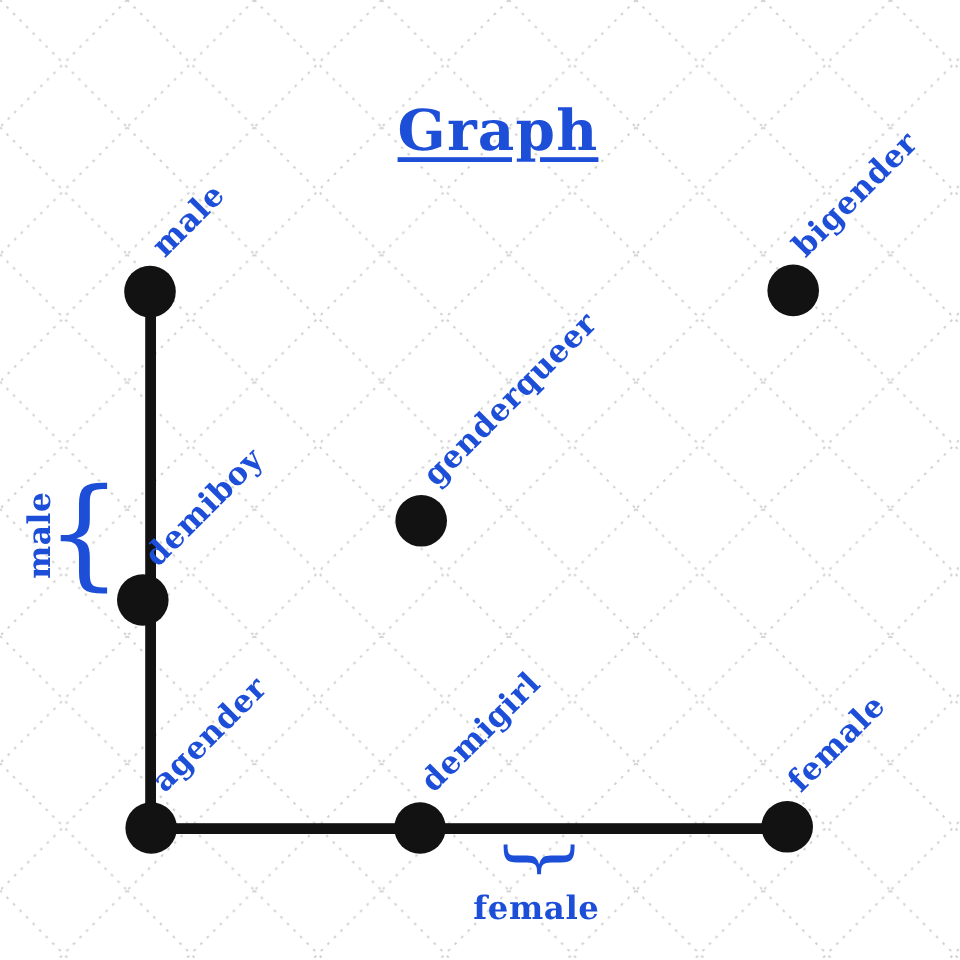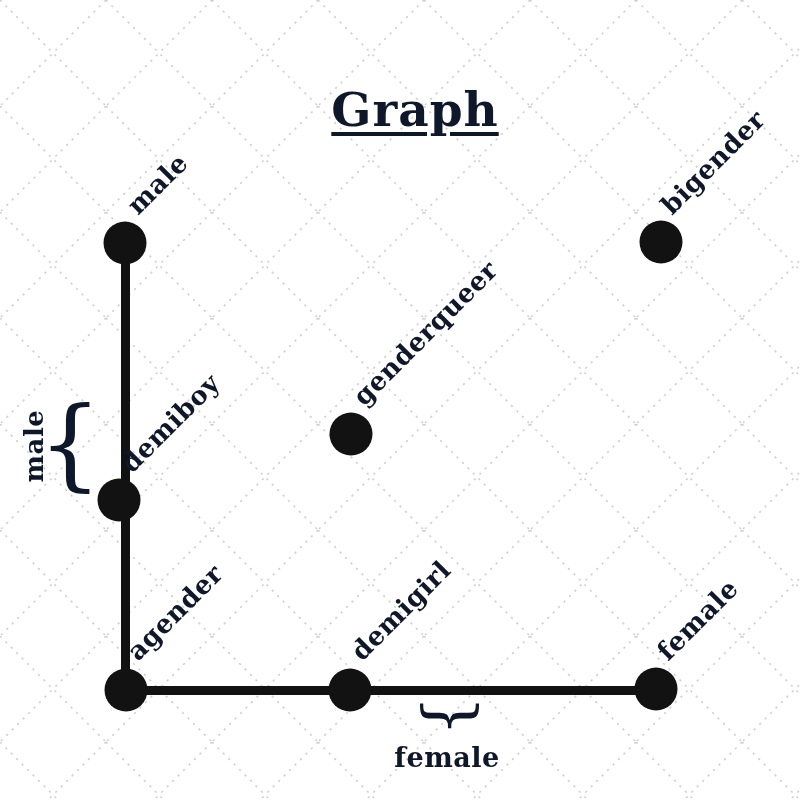--- a/index.html
+++ b/index.html
@@ -3,21 +3,21 @@
 <meta charset="utf-8">
 <style>
   html, body { margin: 0; padding: 0; background: #ffffff; }
   .canvas {
     position: relative;
     width: 800px;
     height: 800px;
     overflow: hidden;
     background: #ffffff;
     font-family: "DejaVu Serif", serif;
-    color: #0f172a;
+    color: #1d4ed8;
   }
   .bg {
     position: absolute;
     left: 0; top: 0;
     width: 800px; height: 800px;
     z-index: 0;
   }
   .layer { position: absolute; left: 0; top: 0; width: 800px; height: 800px; z-index: 1; }
 
   .title {

